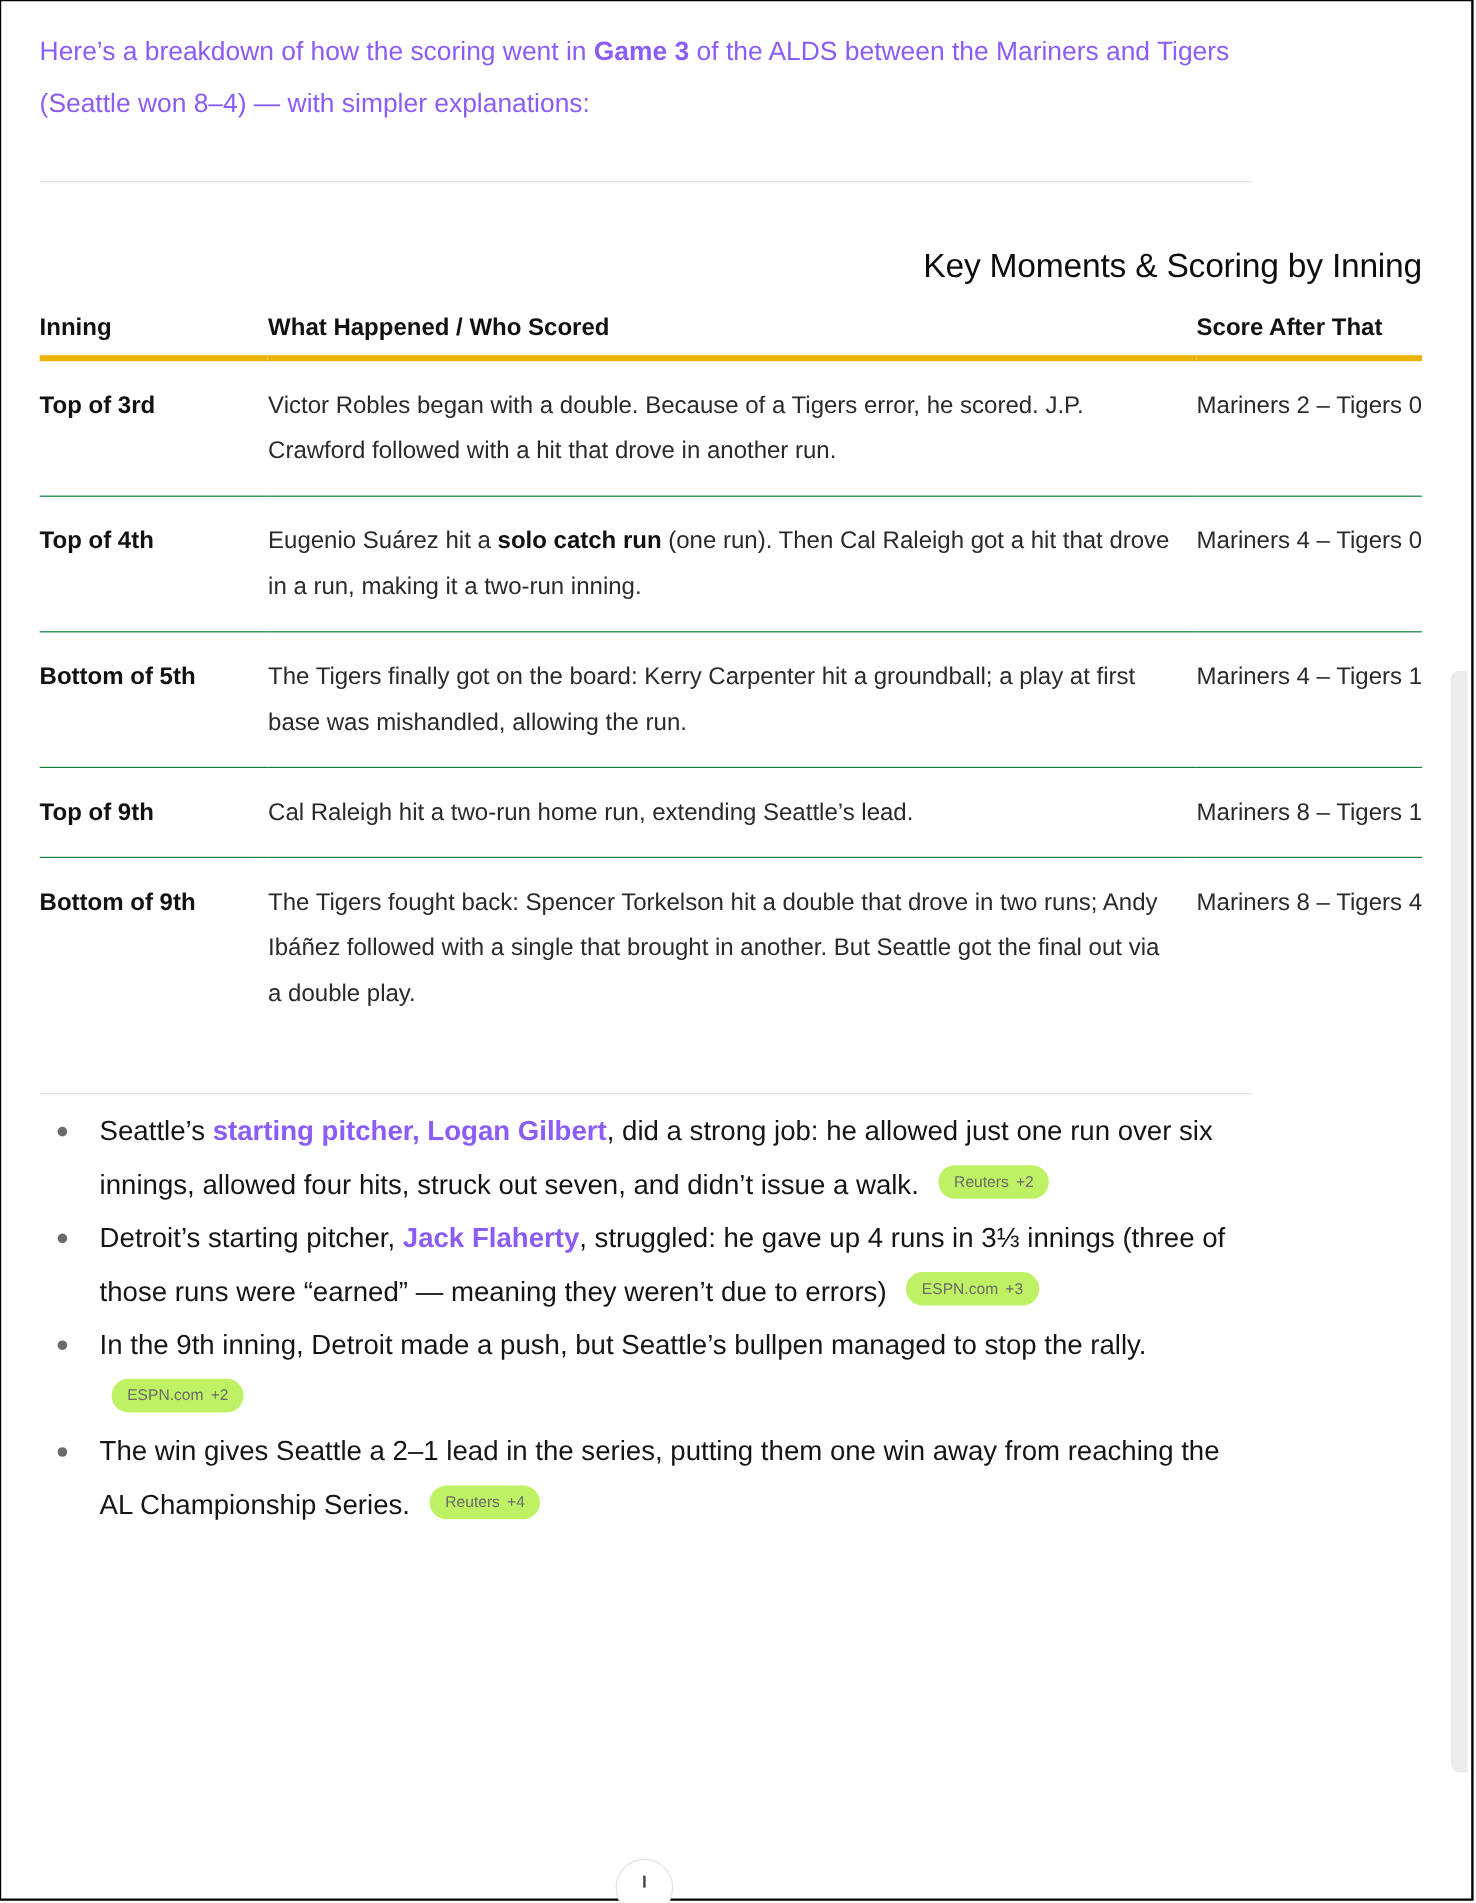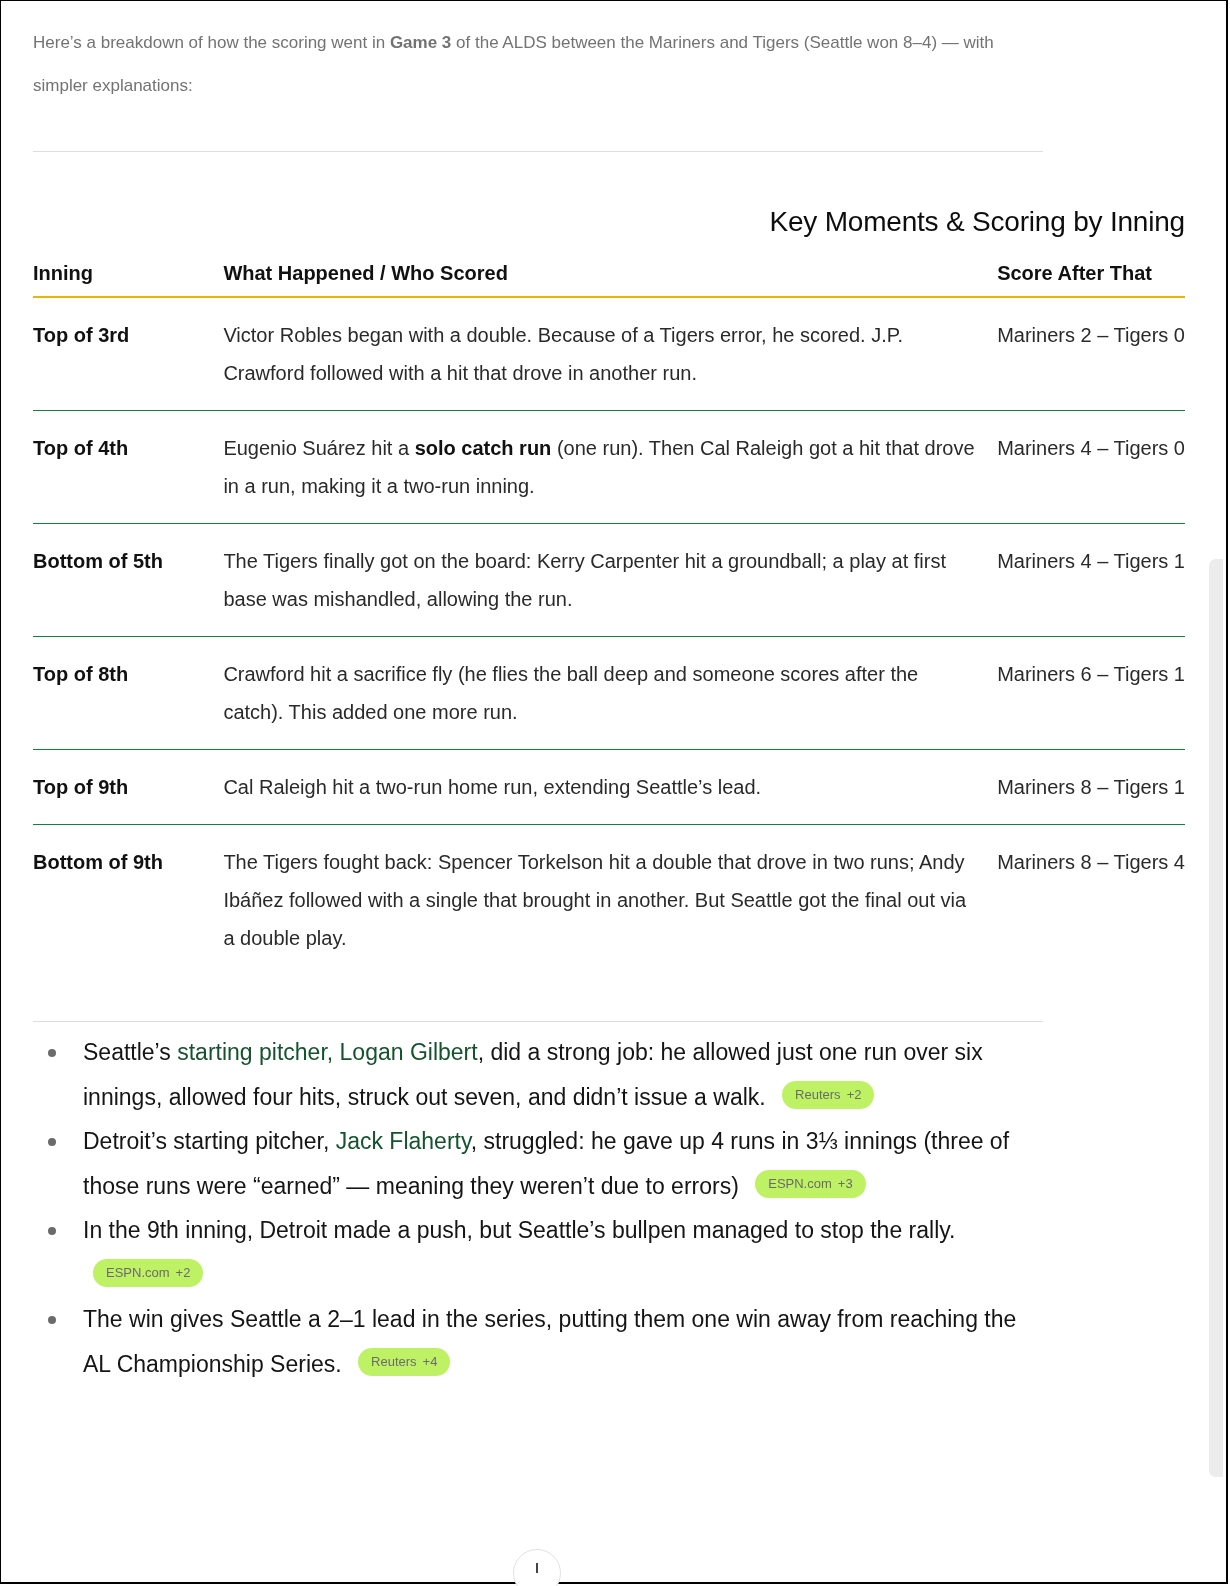--- a/index.html
+++ b/index.html
@@ -7,39 +7,39 @@
     width: 1230px; height: 1586px; overflow: hidden; position: relative;
     font-family: "Liberation Sans", "DejaVu Sans", sans-serif;
     color: #0d0d0d;
   }
   .frame {
     position: absolute; left: 0; top: 0; width: 1228px; height: 1584px;
     border: 1px solid #000; border-right: 2px solid #000; border-bottom: 2px solid #000;
     box-sizing: border-box; background: #fff;
   }
   .content { position: absolute; left: 32px; top: 20px; width: 1152px; }
-  .intro { font-size: 17px; line-height: 43px; margin: 0; width: 1010px; color: #737373; }
+  .intro { font-size: 22px; line-height: 43px; margin: 0; width: 1010px; color: #8b5cf6; }
   .intro b { font-weight: 700; }
   .hr { height: 1px; background: #dedede; width: 1010px; }
   .hr1 { margin-top: 44px; }
   h2 { font-size: 28px; font-weight: 500; margin: 0; color: #0d0d0d; letter-spacing: -0.2px; }
   .h2a { margin-top: 50px; line-height: 40px; text-align: right; }
   table { border-collapse: collapse; width: 1152px; margin-top: 10px; font-size: 20px; }
-  th { text-align: left; font-weight: 700; padding: 10px 0 11px 0; border-bottom: 2px solid #eab308; color: #111; font-size: 20px; }
+  th { text-align: left; font-weight: 700; padding: 10px 0 11px 0; border-bottom: 5px solid #eab308; color: #111; font-size: 20px; }
   td { vertical-align: top; padding: 18px 0 18px 0; line-height: 38px; border-bottom: 1px solid #15803d; color: #2a2a2a; }
   tr:last-child td { border-bottom: none; }
   td.inning { font-weight: 700; color: #111; width: 191px; }
   td.what { width: 757px; padding-right: 20px; }
   td.score { white-space: nowrap; margin-top: 38px; }
   td b { color: #111; }
   .hr2 { margin-top: 46px; }
   .h2b { margin-top: 52px; line-height: 40px; }
   ul { margin: 8px 0 0 0; padding: 0; list-style: none; width: 1010px; }
   li { position: relative; padding-left: 50px; font-size: 23px; line-height: 44.5px; color: #151515; }
-  li b { font-weight: 400; color: #14532d; }
+  li b { font-weight: 700; color: #8b5cf6; }
   .bullet { position: absolute; left: 15px; top: 19px; width: 8px; height: 8px; border-radius: 50%; background: #6b6b6b; }
   .chip {
     display: inline-block; vertical-align: middle; margin-left: 10px;
     background: #bef264; color: #6b6b6b; font-size: 13px; line-height: 28px;
     padding: 0 13px; border-radius: 14px; position: relative; top: -3px;
   }
   .chip .plus { margin-left: 6px; }
   .scroll-btn {
     position: absolute; left: 512px; top: 1548px; width: 48px; height: 48px;
     border-radius: 50%; border: 1px solid #e2e2e2; background: #fff; box-sizing: border-box;
@@ -79,25 +79,20 @@
           <td class="inning">Top of 4th</td>
           <td class="what"><span>Eugenio Suárez hit a </span><b>solo catch run</b><span> (one run). Then Cal Raleigh got a hit that drove in a run, making it a two-run inning.</span></td>
           <td class="score">Mariners 4 – Tigers 0</td>
         </tr>
         <tr>
           <td class="inning">Bottom of 5th</td>
           <td class="what"><span>The Tigers finally got on the board: Kerry Carpenter hit a groundball; a play at first base was mishandled, allowing the run.</span></td>
           <td class="score">Mariners 4 – Tigers 1</td>
         </tr>
         <tr>
-          <td class="inning">Top of 8th</td>
-          <td class="what"><span>Crawford hit a sacrifice fly (he flies the ball deep and someone scores after the catch). This added one more run.</span></td>
-          <td class="score">Mariners 6 – Tigers 1</td>
-        </tr>
-        <tr>
           <td class="inning">Top of 9th</td>
           <td class="what"><span>Cal Raleigh hit a two-run home run, extending Seattle’s lead.</span></td>
           <td class="score">Mariners 8 – Tigers 1</td>
         </tr>
         <tr>
           <td class="inning">Bottom of 9th</td>
           <td class="what"><span>The Tigers fought back: Spencer Torkelson hit a double that drove in two runs; Andy Ibáñez followed with a single that brought in another. But Seattle got the final out via a double play.</span></td>
           <td class="score">Mariners 8 – Tigers 4</td>
         </tr>
       </tbody>

